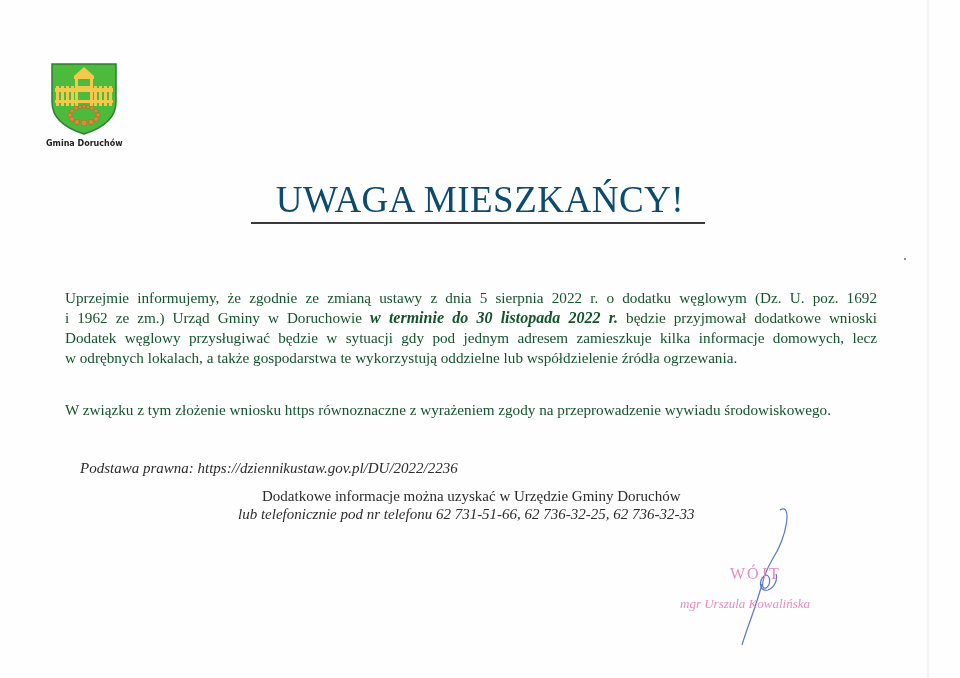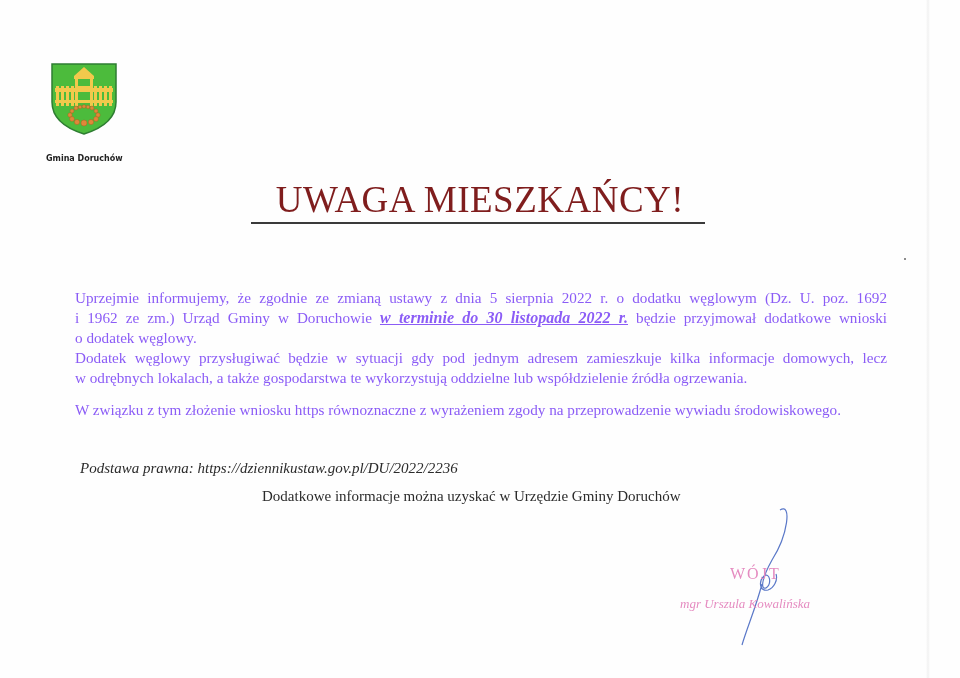--- a/index.html
+++ b/index.html
@@ -10,32 +10,32 @@
     color: #2a2a2a;
     position: relative;
   }
   .page { position: absolute; inset: 0; background: #fefefe; }
   .crease { position: absolute; right: 30px; top: 0; width: 4px; height: 678px;
     background: linear-gradient(to right, rgba(240,240,240,0), rgba(236,236,236,0.7), rgba(240,240,240,0)); }
 
   .emblem { position: absolute; left: 46px; top: 62px; width: 76px; }
   .emblem svg { display: block; margin-left: 4px; }
   .emblem-caption { font-family: "DejaVu Sans", sans-serif; font-size: 8px; font-weight: bold;
-    color: #222; margin-top: 18px; white-space: nowrap; }
+    color: #222; margin-top: 3px; white-space: nowrap; }
 
   .title { position: absolute; left: 250px; top: 178px; width: 460px; text-align: center;
-    font-size: 37px; letter-spacing: 0.5px; color: #7f1d1d; }
+    font-size: 37px; letter-spacing: 0.5px; color: #0c4a6e; }
   .title-underline { position: absolute; left: 251px; top: 222px; width: 454px; height: 2px; background: #3a3a3a; }
 
-  .body-text { position: absolute; left: 75px; width: 812px; font-size: 15.2px; line-height: 20px;
-    text-align: justify; color: #8b5cf6; }
+  .body-text { position: absolute; left: 65px; width: 812px; font-size: 15.2px; line-height: 20px;
+    text-align: justify; color: #14532d; }
   .p1 { top: 288px; }
   .p1 .line { display: block; text-align-last: justify; }
   .p1 .line.last { text-align-last: left; }
-  .deadline { font-weight: bold; font-style: italic; text-decoration: underline; font-size: 16px; }
+  .deadline { font-weight: bold; font-style: italic; font-size: 16px; }
   .p2 { top: 400px; }
   .p2 .line { display: block; }
 
   .legal { position: absolute; left: 80px; top: 458px; font-style: italic; font-size: 15px; line-height: 20px; color: #2b2b2b; }
   .info1 { position: absolute; left: 262px; top: 488px; font-size: 15px; color: #2b2b2b; }
   .info2 { position: absolute; left: 238px; top: 506px; font-style: italic; font-size: 15px; color: #2b2b2b; }
 
   .stamp-title { position: absolute; left: 730px; top: 565px; font-size: 16px; letter-spacing: 2px; color: #e58bc0; }
   .stamp-name { position: absolute; left: 680px; top: 596px; font-size: 13px; font-style: italic; color: #e58bc0; }
   .signature { position: absolute; left: 700px; top: 500px; }
@@ -86,31 +86,31 @@
     </svg>
     <div class="emblem-caption">Gmina Doruchów</div>
   </div>
 
   <div class="title">UWAGA MIESZKAŃCY!</div>
   <div class="title-underline"></div>
 
   <div class="body-text p1">
     <span class="line">Uprzejmie informujemy, że zgodnie ze zmianą ustawy z dnia 5 sierpnia 2022 r. o dodatku węglowym (Dz. U. poz. 1692</span>
     <span class="line"><span>i 1962 ze zm.)  Urząd Gminy w Doruchowie </span><span class="deadline">w terminie do 30 listopada 2022 r.</span><span> będzie przyjmował dodatkowe wnioski</span></span>
-    <span class="line last">o dodatek węglowy.</span>
     <span class="line">Dodatek węglowy przysługiwać będzie w sytuacji gdy pod jednym adresem zamieszkuje kilka informacje domowych, lecz</span>
     <span class="line last">w odrębnych lokalach, a także gospodarstwa te wykorzystują oddzielne lub współdzielenie źródła ogrzewania.</span>
   </div>
 
   <div class="body-text p2">
     <span class="line">W związku z tym złożenie wniosku https równoznaczne z wyrażeniem zgody na przeprowadzenie wywiadu środowiskowego.</span>
   </div>
 
   <div class="legal">Podstawa prawna: https://dziennikustaw.gov.pl/DU/2022/2236</div>
   <div class="info1">Dodatkowe informacje można uzyskać w Urzędzie Gminy Doruchów</div>
+  <div class="info2">lub telefonicznie pod nr telefonu 62 731-51-66, 62 736-32-25, 62 736-32-33</div>
 
   <svg class="signature" width="100" height="150" viewBox="0 0 100 150">
     <path d="M80 10 C 92 2, 88 35, 72 60 C 62 78, 60 90, 66 88 C 72 84, 70 72, 64 76 C 58 82, 60 92, 68 90 C 74 88, 78 80, 76 74 M62 84 C 55 110, 48 125, 42 145" fill="none" stroke="#5a78c8" stroke-width="1.2"></path>
   </svg>
   <div class="stamp-title">WÓJT</div>
   <div class="stamp-name">mgr Urszula Kowalińska</div>
   <div class="dot"></div>
 </div>
 
 </body></html>

